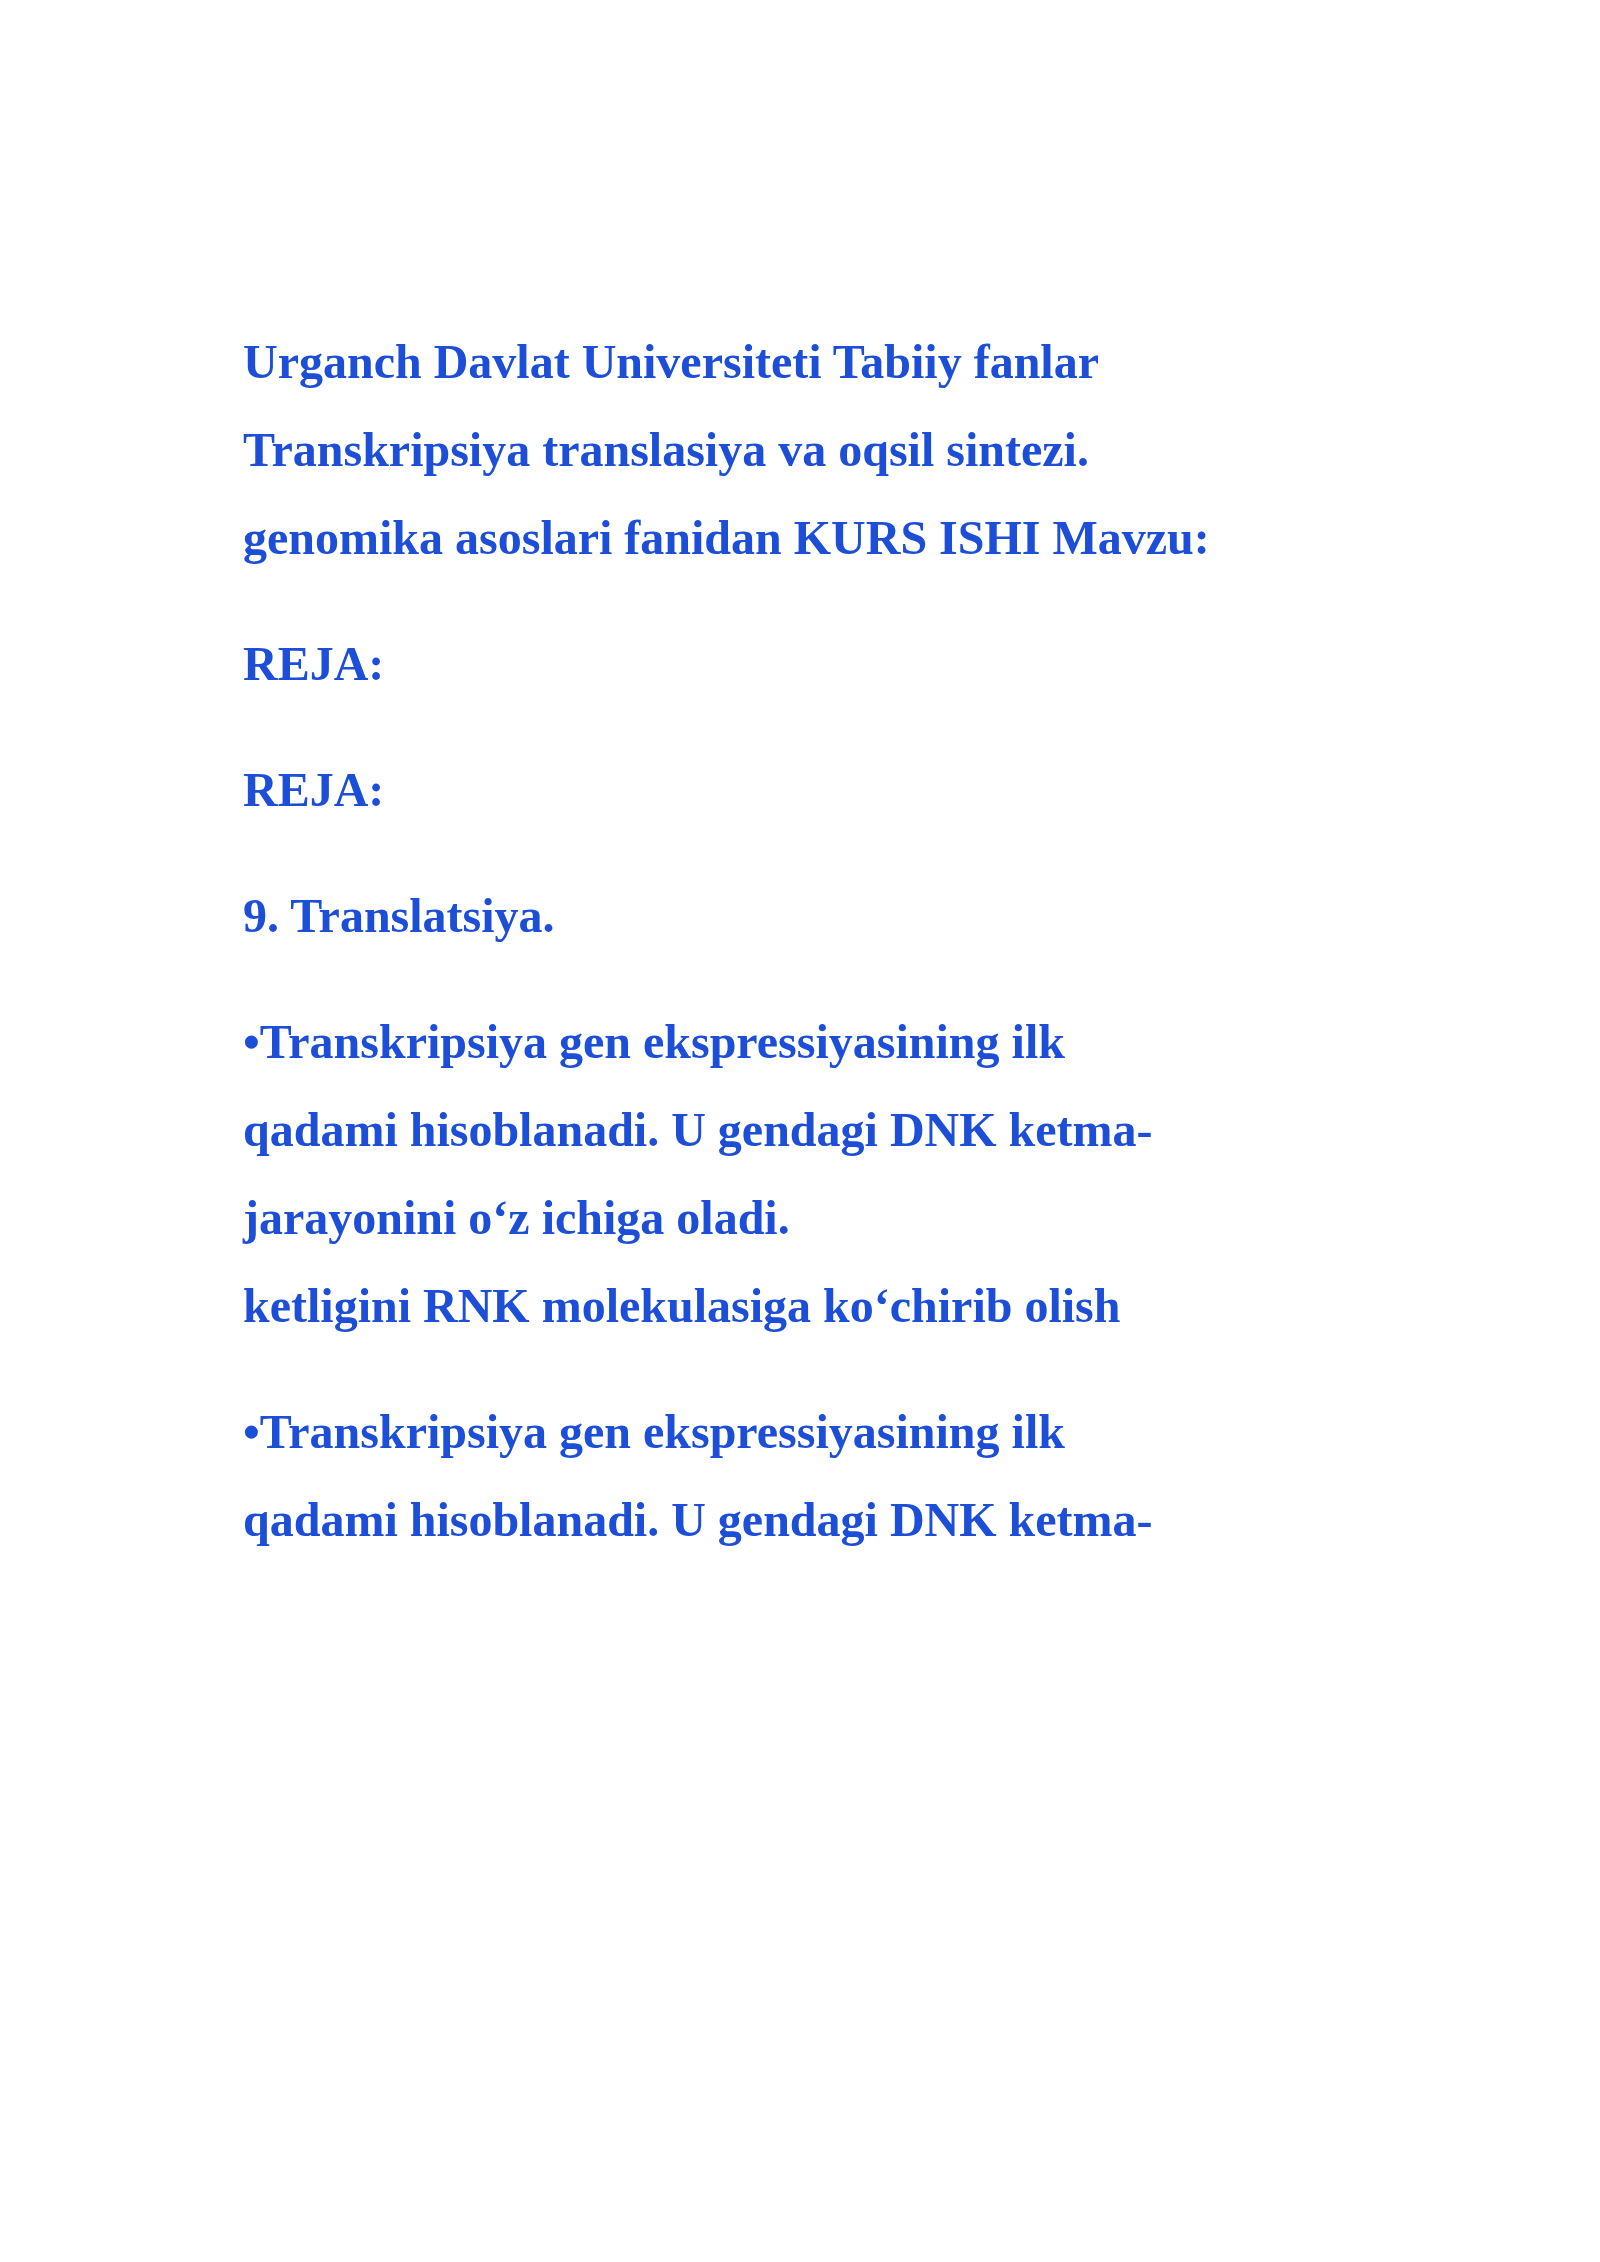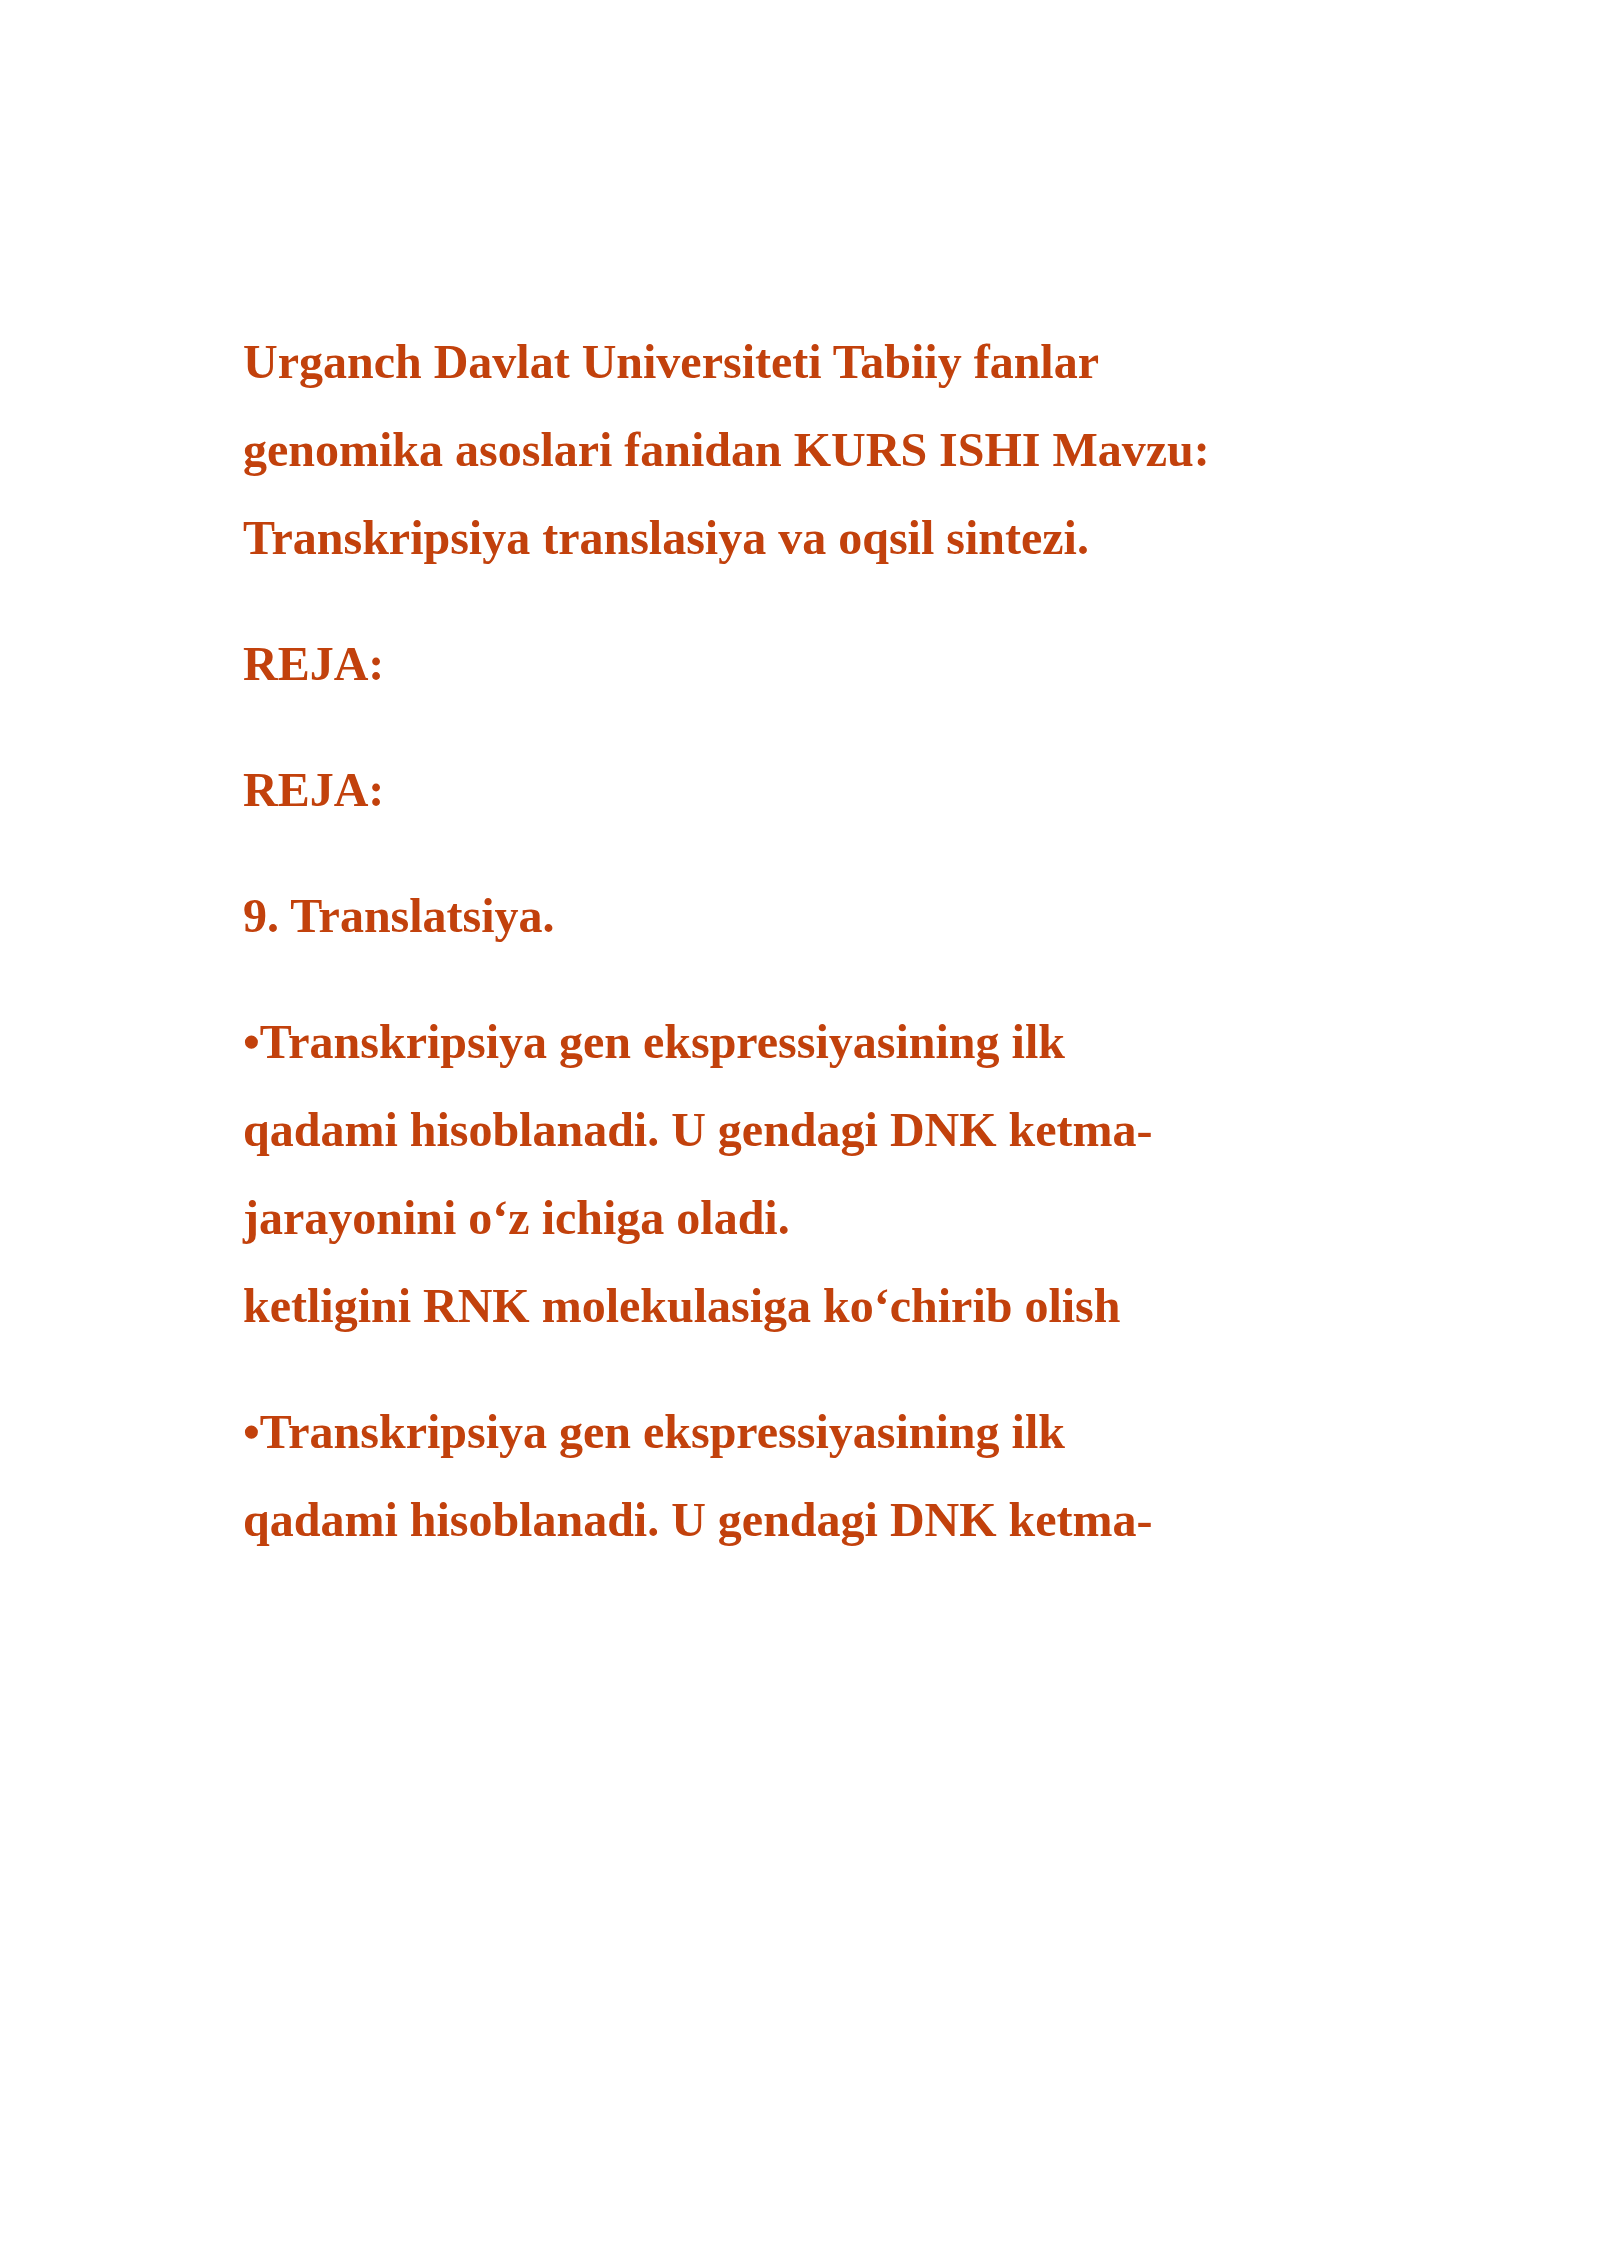--- a/index.html
+++ b/index.html
@@ -17,42 +17,42 @@
     width: 1600px;
     height: 2262px;
     padding: 318px 170px 0 243px;
     background: #ffffff;
   }
   .doc-body {
     font-family: "Liberation Serif", "DejaVu Serif", serif;
     font-weight: 700;
     font-size: 48px;
     line-height: 88px;
-    color: #c2410c;
+    color: #1d4ed8;
     letter-spacing: 0px;
   }
   .paragraph {
     margin: 0 0 38px 0;
   }
   .paragraph:last-child {
     margin-bottom: 0;
   }
   .line {
     white-space: pre;
   }
 </style>
 </head>
 <body>
 
 <div class="page">
   <div class="doc-body">
       <div class="paragraph">
         <div class="line">Urganch Davlat Universiteti Tabiiy fanlar</div>
+        <div class="line">Transkripsiya translasiya va oqsil sintezi.</div>
         <div class="line">genomika asoslari fanidan KURS ISHI Mavzu:</div>
-        <div class="line">Transkripsiya translasiya va oqsil sintezi.</div>
       </div>
       <div class="paragraph">
         <div class="line">REJA:</div>
       </div>
       <div class="paragraph">
         <div class="line">REJA:</div>
       </div>
       <div class="paragraph">
         <div class="line">9. Translatsiya.</div>
       </div>

